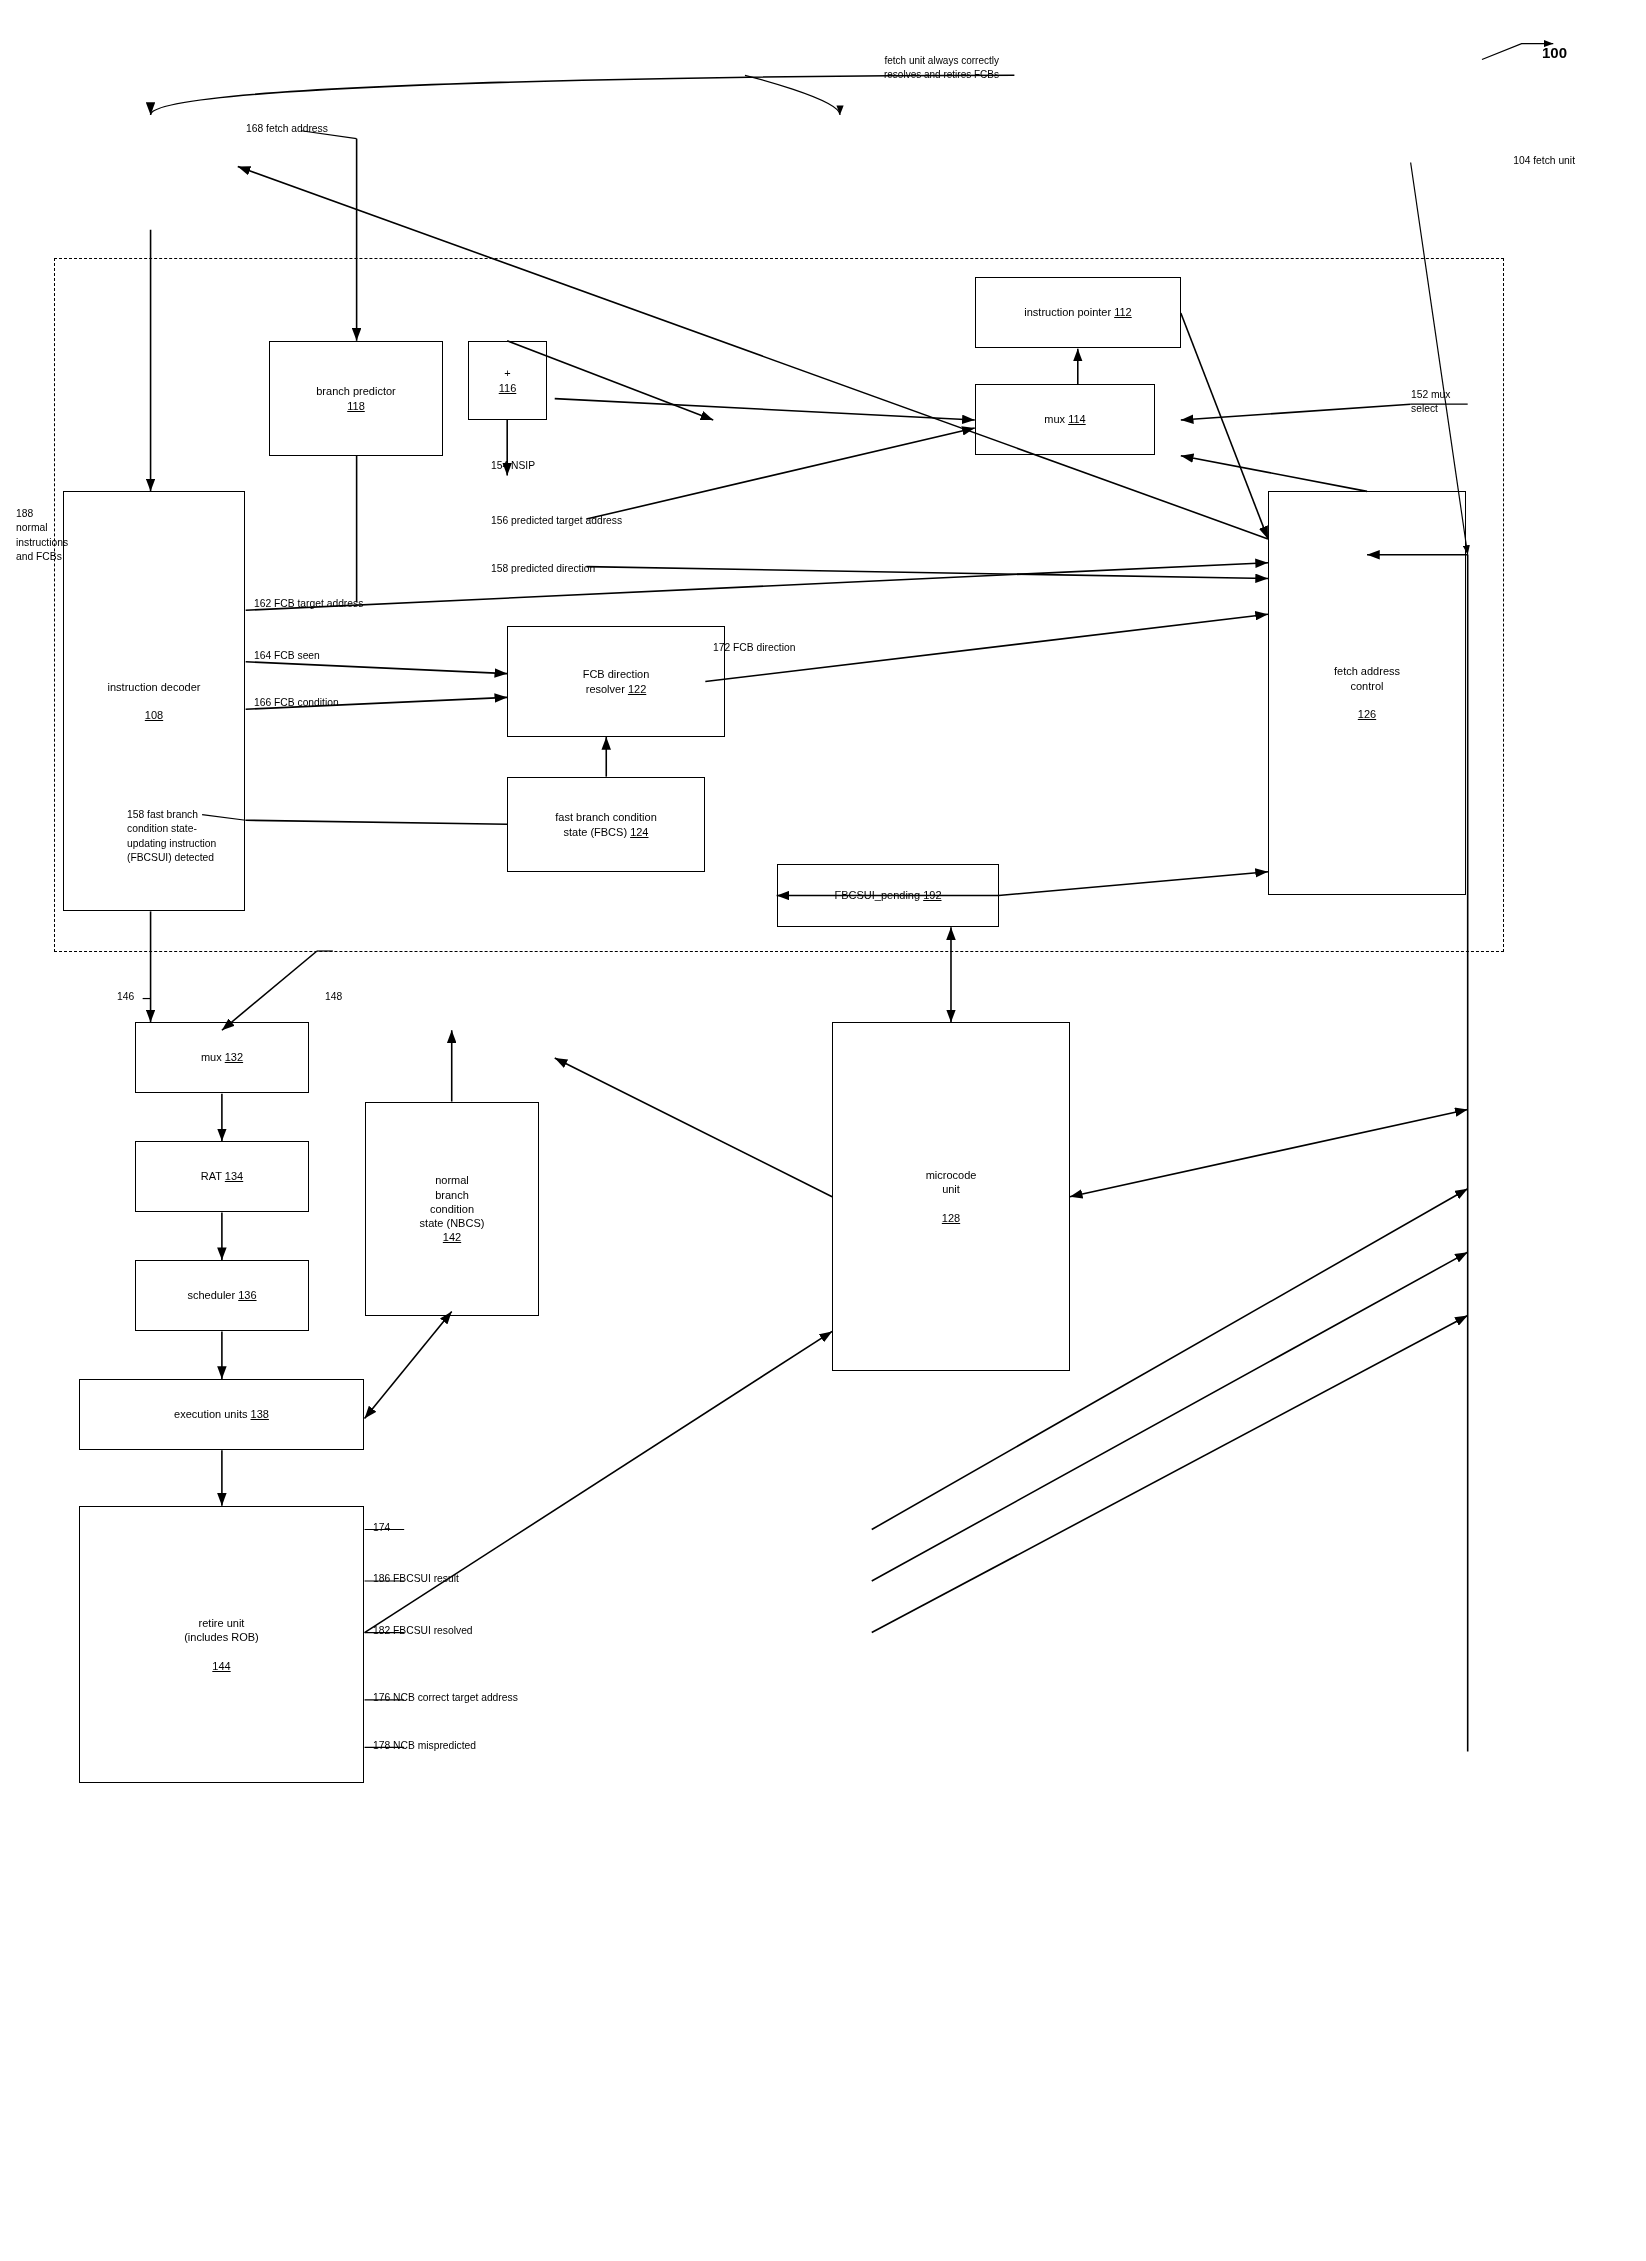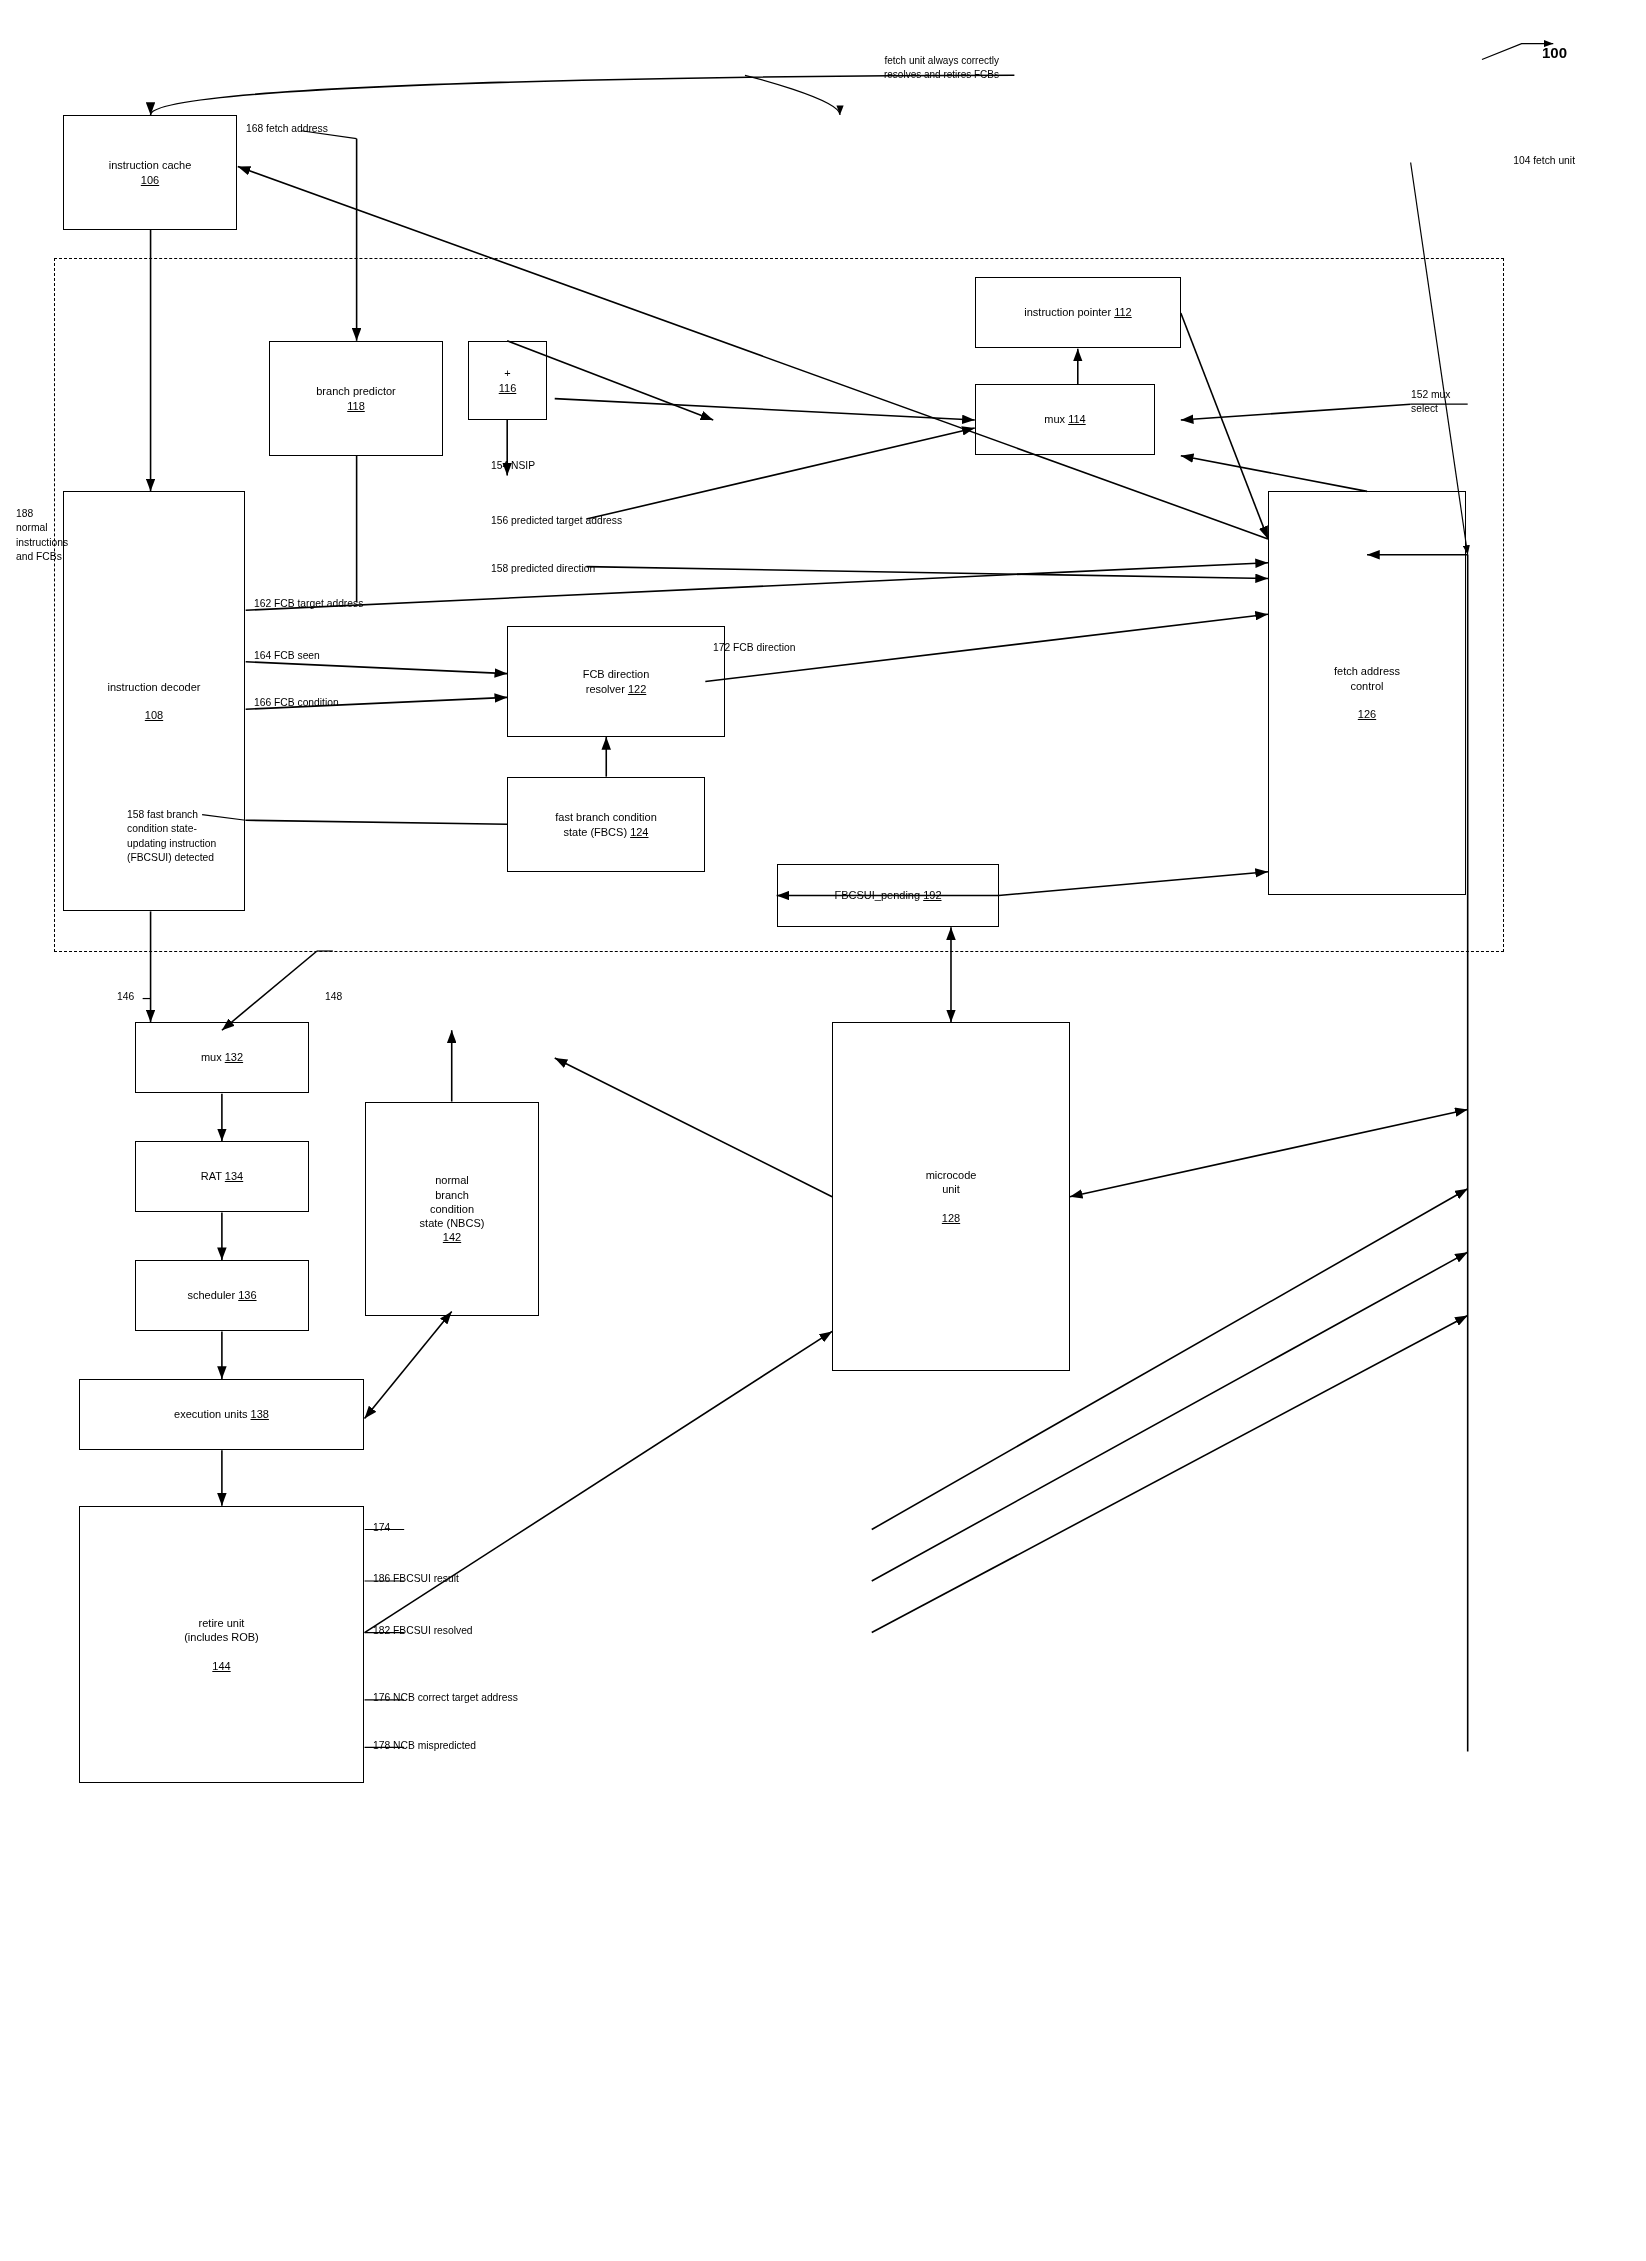--- a/index.html
+++ b/index.html
@@ -68,23 +68,20 @@
 <body>
 
 <div class="diagram-container">
 
   <div class="big-number" style="right:79px; top:44px;">100</div>
 
   <div class="annotation" style="right:71px; top:155px; font-size:10.3px; text-align:right;">104 fetch unit</div>
 
   <div class="annotation-wrap" style="top:54px; left:745px; font-size:10px; text-align:right; width:254px;">fetch unit always correctly<br>resolves and retires FCBs</div>
 
-  <div class="box" style="left:63px; top:115px; width:174px; height:115px;">
-    <span class="box-label">instruction cache<br><u>106</u></span>
-  </div>
 
   <div class="annotation" style="left:246px; top:123px;">168 fetch address</div>
 
   <div class="dashed-box" style="left:54px; top:258px; width:1450px; height:694px;"></div>
 
   <div class="box" style="left:269px; top:341px; width:174px; height:115px;">
     <span class="box-label">branch predictor<br><u>118</u></span>
   </div>
 
   <div class="box" style="left:468px; top:341px; width:79px; height:79px;">

